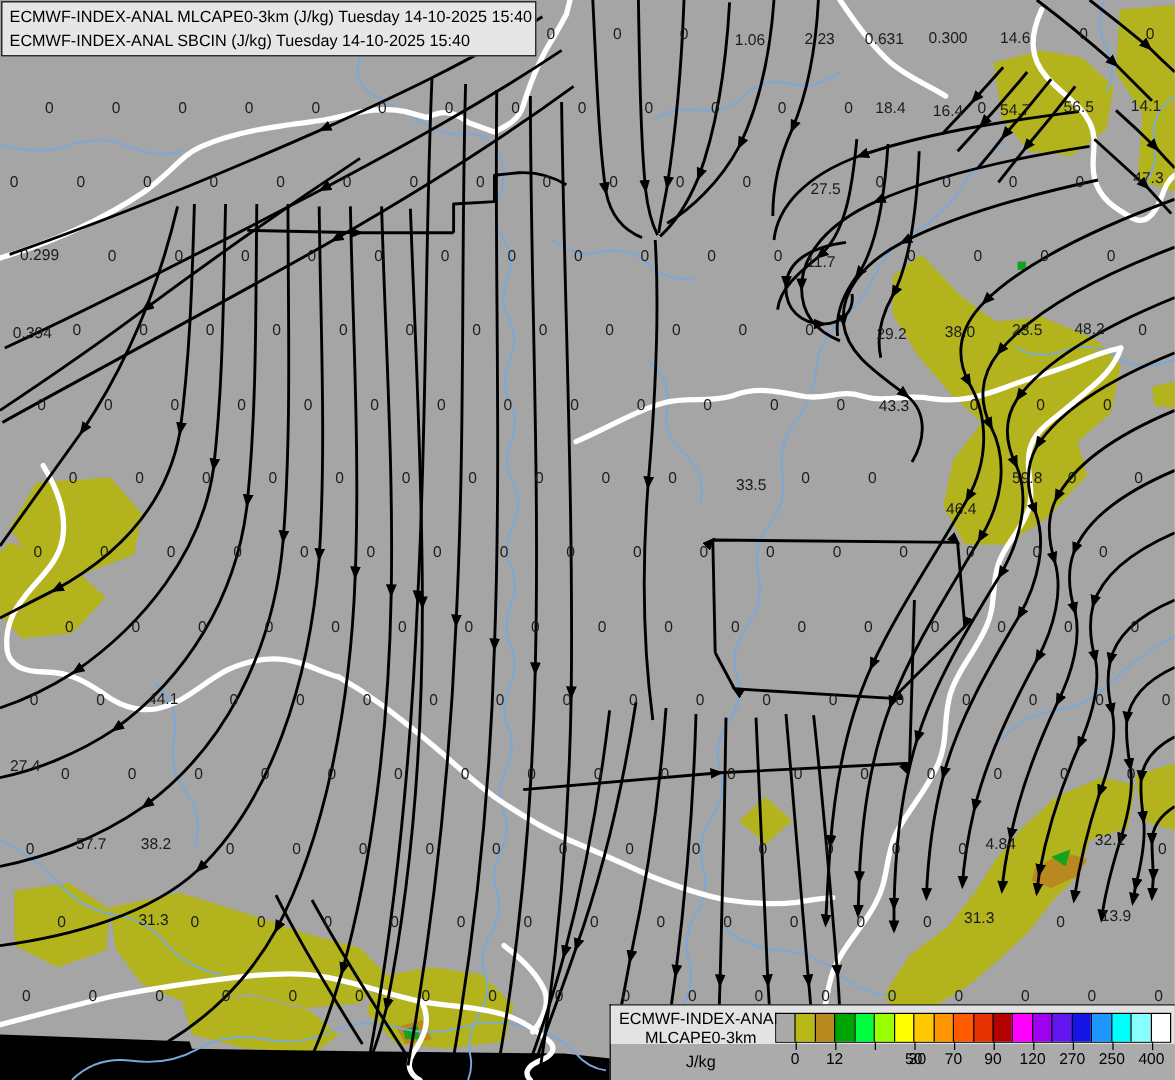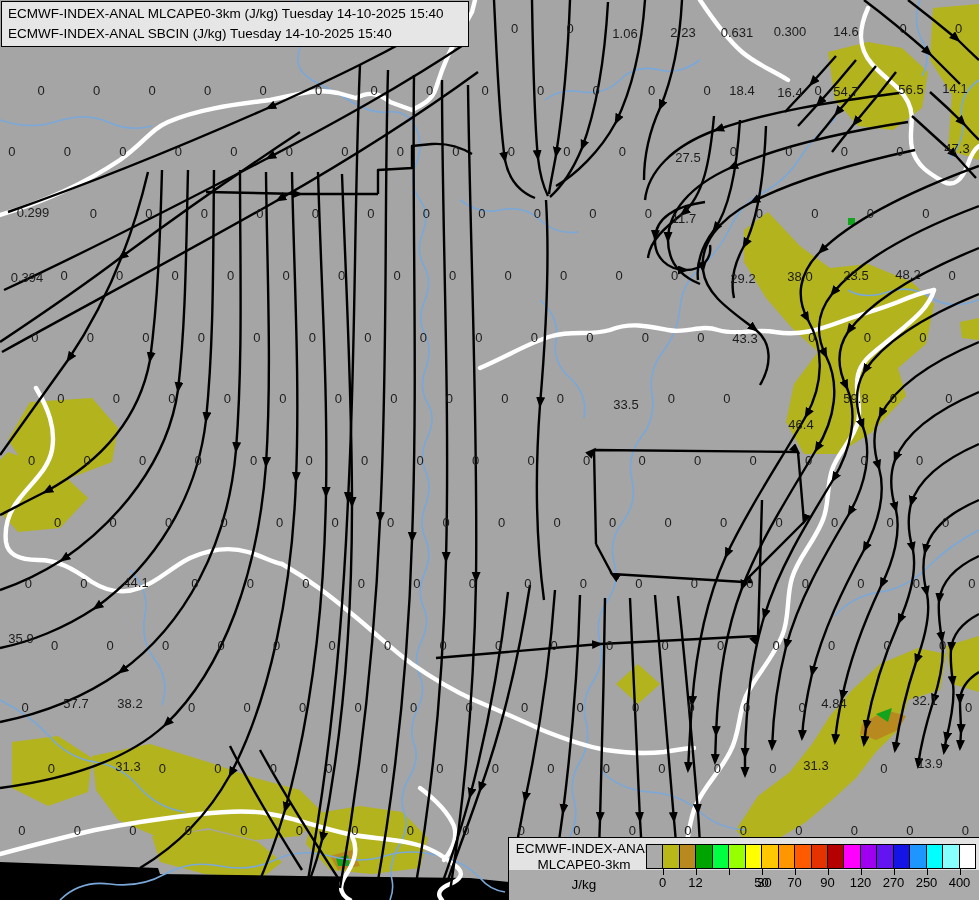--- a/index.html
+++ b/index.html
@@ -5,21 +5,21 @@
   html,body{margin:0;padding:0;background:#ffffff;}
   #stage{position:relative;width:979px;height:900px;overflow:hidden;
          font-family:"Liberation Sans", sans-serif;background:#a5a5a5;}
   #map-svg{position:absolute;left:0;top:0;z-index:0;}
   
   #labels{position:absolute;left:0;top:0;width:979px;height:900px;z-index:2;}
   .val-label{position:absolute;transform:translate(-50%,-50%);
              font-size:13px;color:#1c1c1c;white-space:nowrap;letter-spacing:0px;}
   
   #header{position:absolute;left:1px;top:1px;width:438px;z-index:5;
-          background:#e6e6e6;border:1px solid #000;padding:2px 22px 3px 6px;}
+          background:#e6e6e6;border:1px solid #000;padding:2px 0 3px 6px;}
   #header .hline{font-size:13.5px;line-height:19.5px;color:#000;white-space:nowrap;}
   
   #legend{position:absolute;left:508px;top:837px;width:471px;height:63px;z-index:5;
           border:1px solid #000;border-right:none;border-bottom:none;background:#ababab;}
   #legend .light{position:absolute;left:0;top:0;width:100%;height:32px;background:#e3e3e3;}
   #legend .ltitle{position:absolute;left:6px;top:3px;width:138px;text-align:center;
                   font-size:13.5px;line-height:16px;color:#000;}
   #legend .lunit{position:absolute;left:6px;top:39px;width:138px;text-align:center;
                  font-size:13.5px;color:#000;}
   #colorbar{position:absolute;left:137px;top:6px;width:328px;height:23px;
@@ -397,37 +397,37 @@
       <span class="val-label" style="left: 909.95px; top: 830.1px;">0</span>
       <span class="val-label" style="left: 965.45px; top: 830.1px;">0</span>
       <span class="val-label" style="left: 625px; top: 33px;">1.06</span>
       <span class="val-label" style="left: 683px; top: 32px;">2.23</span>
       <span class="val-label" style="left: 737px; top: 32px;">0.631</span>
       <span class="val-label" style="left: 790px; top: 31px;">0.300</span>
       <span class="val-label" style="left: 846px; top: 31px;">14.6</span>
       <span class="val-label" style="left: 742px; top: 90px;">18.4</span>
       <span class="val-label" style="left: 790px; top: 92px;">16.4</span>
       <span class="val-label" style="left: 846px; top: 91px;">54.7</span>
-      <span class="val-label" style="left: 899px; top: 89px; margin-left: 12px;">56.5</span>
+      <span class="val-label" style="left: 899px; top: 89px;">56.5</span>
       <span class="val-label" style="left: 955px; top: 88px;">14.1</span>
       <span class="val-label" style="left: 957px; top: 148px;">47.3</span>
       <span class="val-label" style="left: 688px; top: 157px;">27.5</span>
       <span class="val-label" style="left: 33px; top: 212px;">0.299</span>
       <span class="val-label" style="left: 684px; top: 218px;">11.7</span>
       <span class="val-label" style="left: 27px; top: 277px;">0.394</span>
       <span class="val-label" style="left: 743px; top: 278px;">29.2</span>
       <span class="val-label" style="left: 800px; top: 276px;">38.0</span>
       <span class="val-label" style="left: 856px; top: 275px;">23.5</span>
       <span class="val-label" style="left: 908px; top: 274px;">48.2</span>
       <span class="val-label" style="left: 745px; top: 338px;">43.3</span>
       <span class="val-label" style="left: 626px; top: 404px;">33.5</span>
       <span class="val-label" style="left: 801px; top: 424px;">46.4</span>
       <span class="val-label" style="left: 856px; top: 398px;">59.8</span>
       <span class="val-label" style="left: 136px; top: 582px;">44.1</span>
-      <span class="val-label" style="left: 21px; top: 638px;">35.9</span>
+      <span class="val-label" style="left: 21px; top: 638px;">27.4</span>
       <span class="val-label" style="left: 76px; top: 703px;">57.7</span>
       <span class="val-label" style="left: 130px; top: 703px;">38.2</span>
       <span class="val-label" style="left: 128px; top: 766px;">31.3</span>
       <span class="val-label" style="left: 834px; top: 703px;">4.84</span>
       <span class="val-label" style="left: 925px; top: 700px;">32.1</span>
       <span class="val-label" style="left: 816px; top: 765px;">31.3</span>
       <span class="val-label" style="left: 930px; top: 763px;">13.9</span>
     </div>
 
 <div id="header">

